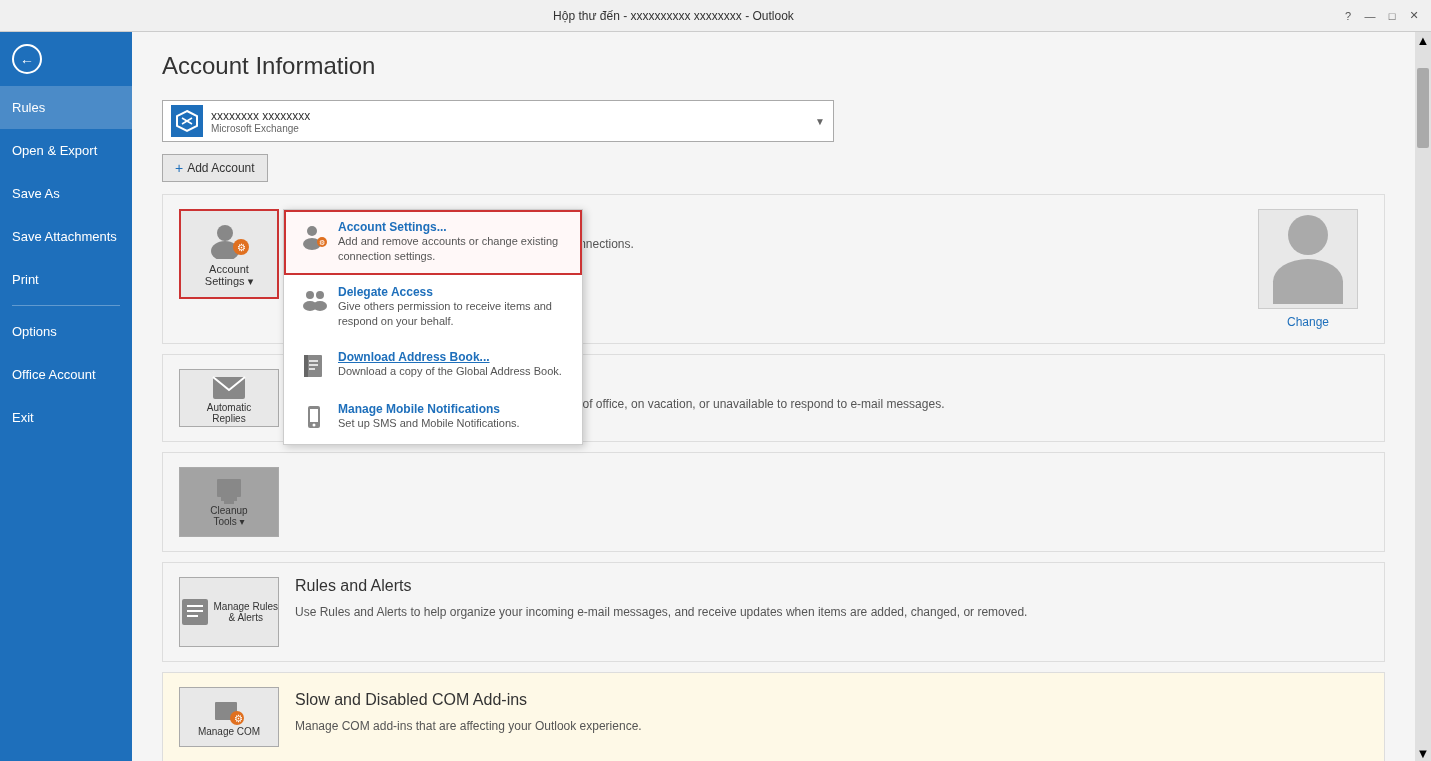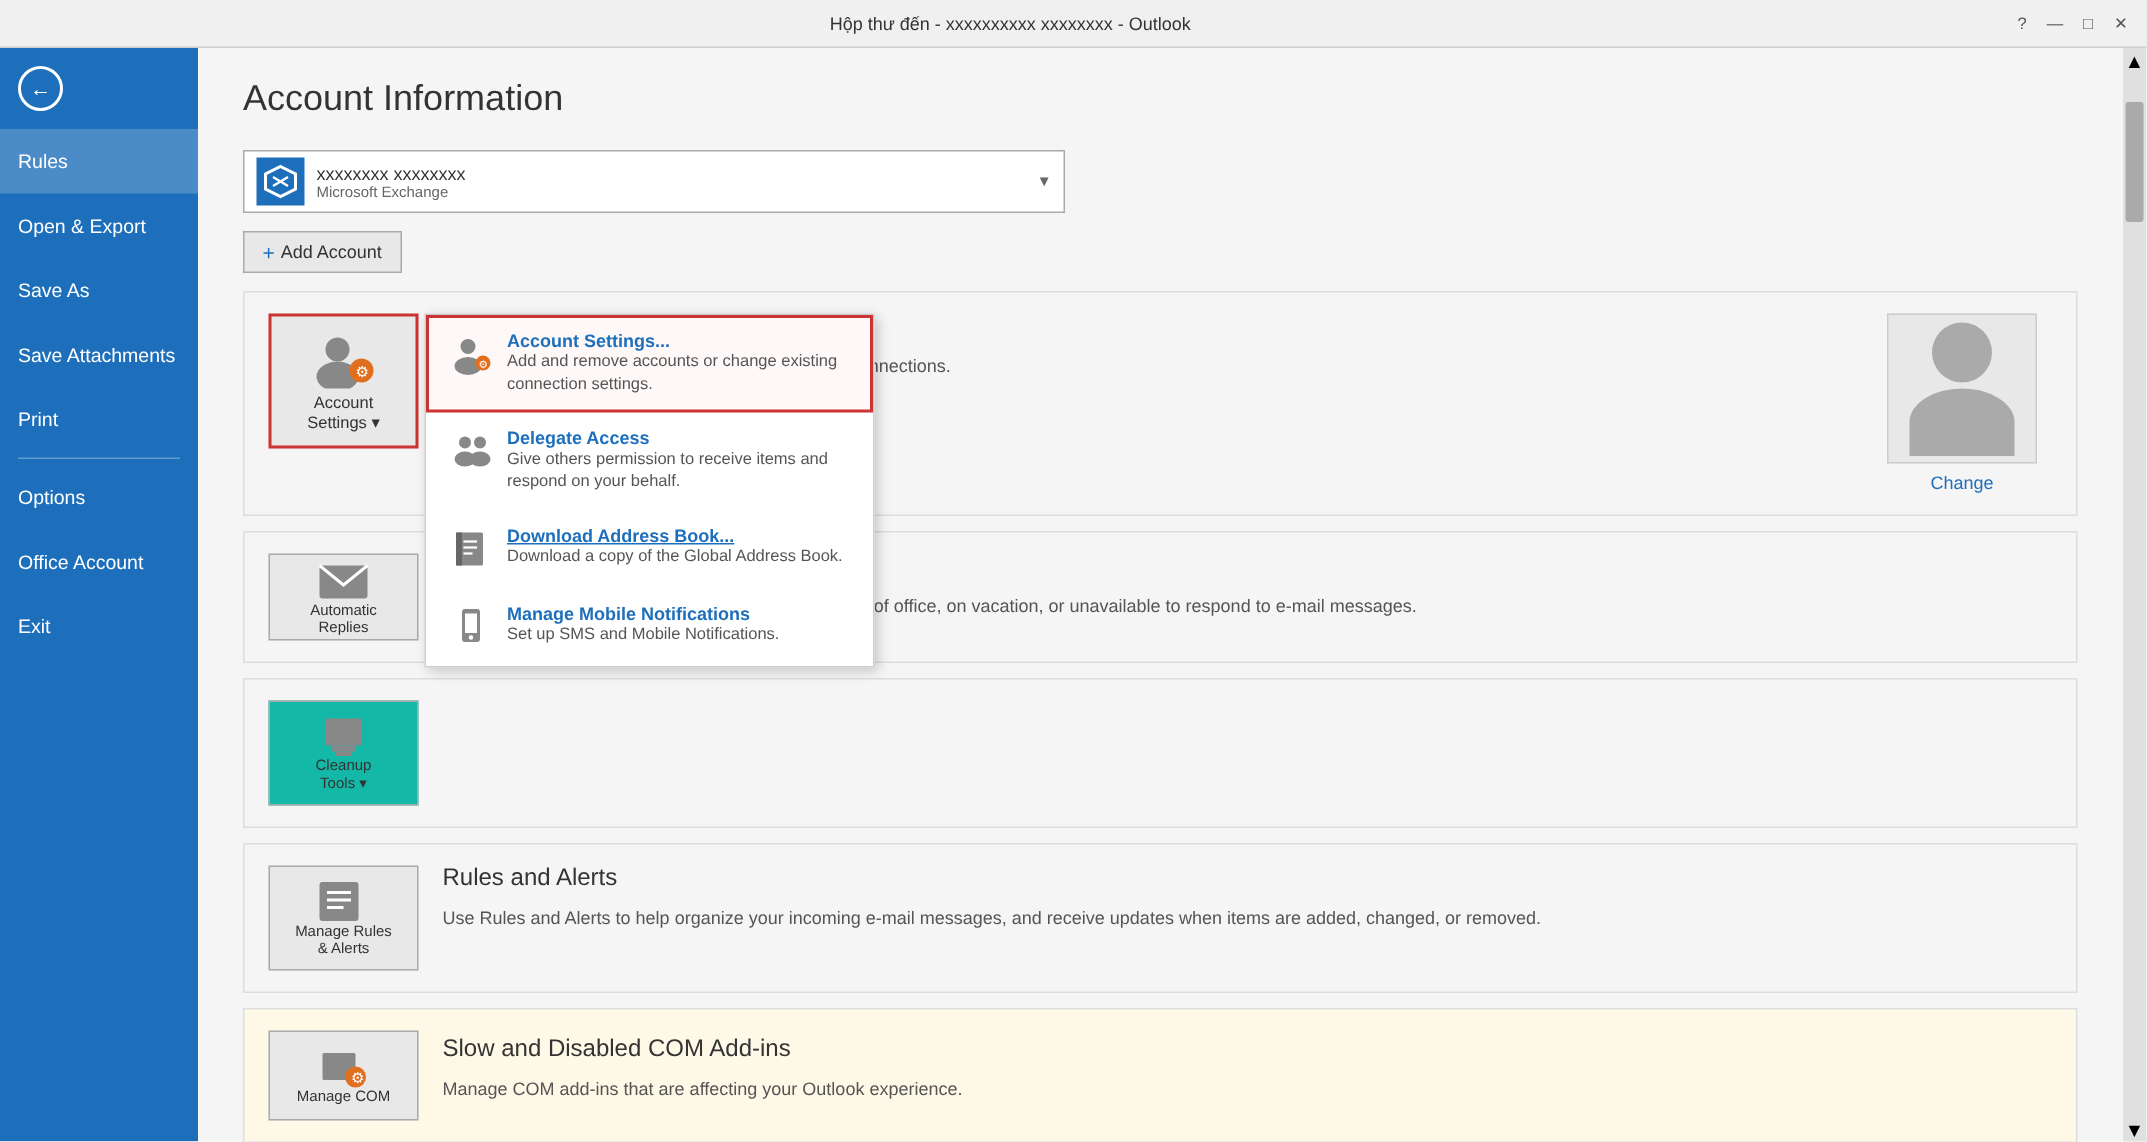--- a/index.html
+++ b/index.html
@@ -76,21 +76,21 @@
       align-items: center;
       gap: 8px;
       margin-bottom: 12px;
     }
     .account-dropdown {
       display: flex;
       align-items: center;
       border: 1px solid #aaa;
       background: white;
       padding: 4px 8px;
-      width: 548px;
+      width: 672px;
       cursor: pointer;
       position: relative;
     }
     .account-icon {
       width: 32px; height: 32px;
       background: #1e6fbb;
       display: flex; align-items: center; justify-content: center;
       margin-right: 8px;
       flex-shrink: 0;
     }
@@ -184,38 +184,38 @@
     }
     .avatar-body {
       width: 70px; height: 45px;
       background: #aaa;
       border-radius: 50% 50% 0 0;
       margin-top: 4px;
     }
     .avatar-change { font-size: 12px; color: #1e6fbb; margin-top: 6px; cursor: pointer; text-decoration: none; }
     .cleanup-btn {
       width: 100px; height: 70px;
-      background: #14b8a6;
+      background: #a3a3a3;
       border: 1px solid #aaa;
       display: flex; flex-direction: column;
       align-items: center; justify-content: center;
       cursor: pointer;
       font-size: 11px;
       text-align: center;
       color: #333;
     }
     .storage-bar-container { margin-top: 6px; }
     .storage-bar-bg { width: 240px; height: 16px; background: #ddd; }
     .storage-bar-fill { height: 100%; background: #4fc3f7; width: 82%; }
     .storage-text { font-size: 11px; color: #555; margin-top: 4px; }
     .rules-btn {
       width: 100px; height: 70px;
       background: #e8e8e8;
       border: 1px solid #aaa;
-      display: flex; flex-direction: column;
+      display: flex; flex-direction: row;
       align-items: center; justify-content: center;
       cursor: pointer;
       font-size: 11px;
       text-align: center;
       color: #333;
     }
 
     
     .com-section {
       background: #fef9e7;

